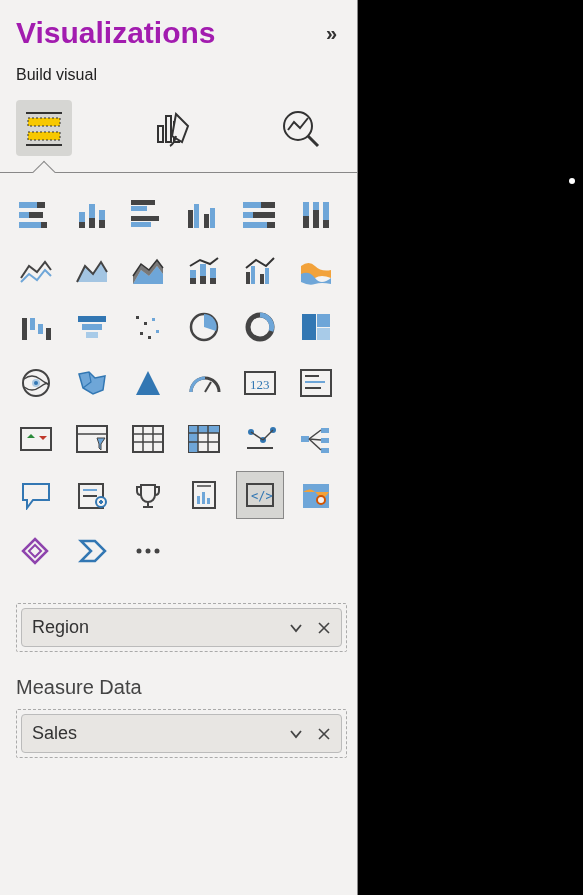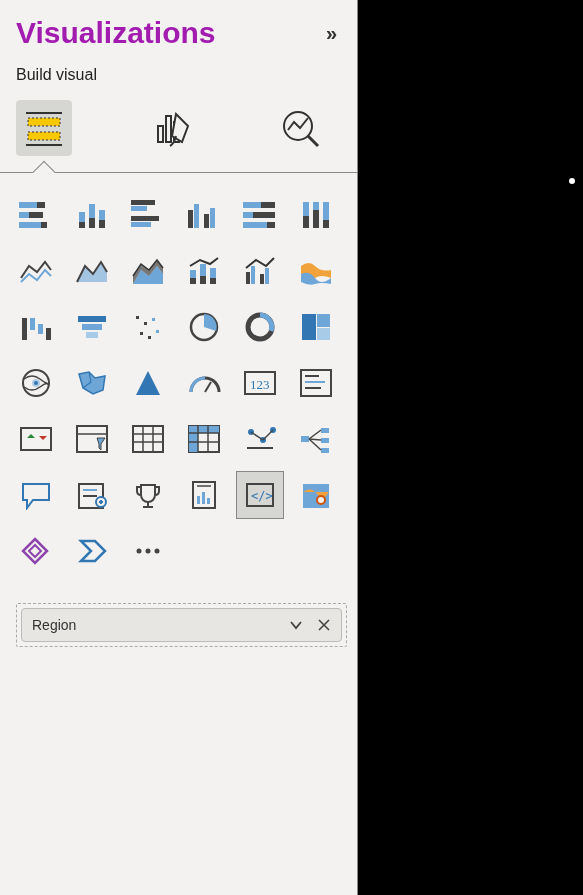--- a/index.html
+++ b/index.html
@@ -127,21 +127,21 @@
     .field-chip {
       display: flex;
       align-items: center;
       justify-content: space-between;
       background: #e8e6e3;
       border: 1px solid #bbb;
       border-radius: 4px;
       padding: 8px 10px;
     }
     .field-chip-name {
-      font-size: 14px;
+      font-size: 18px;
       color: #333;
     }
     .field-chip-controls {
       display: flex;
       gap: 14px;
       align-items: center;
     }
     .chev, .xbtn {
       font-size: 15px;
       color: #444;
@@ -522,19 +522,38 @@
                 <line x1="2" y1="2" x2="12" y2="12" stroke="#444" stroke-width="1.6"></line>
                 <line x1="12" y1="2" x2="2" y2="12" stroke="#444" stroke-width="1.6"></line>
               </svg>
           </span>
         </span>
       </div>
     </div>
   </div>
 
   <div class="field-section">
+    <div class="field-label">Measure Data</div>
+    <div class="field-well">
+      <div class="field-chip">
+        <span class="field-chip-name">Sales</span>
+        <span class="field-chip-controls">
+          <span class="chev">
+            <svg width="14" height="14">
+                <polyline points="2,4 7,10 12,4" fill="none" stroke="#444" stroke-width="1.8"></polyline>
+              </svg>
+          </span>
+          <span class="xbtn">
+            <svg width="14" height="14">
+                <line x1="2" y1="2" x2="12" y2="12" stroke="#444" stroke-width="1.6"></line>
+                <line x1="12" y1="2" x2="2" y2="12" stroke="#444" stroke-width="1.6"></line>
+              </svg>
+          </span>
+        </span>
+      </div>
+    </div>
   </div>
 
 </div>
 
 <div class="dark-area">
   <div class="dark-dot"></div>
 </div>
 
 </body></html>

